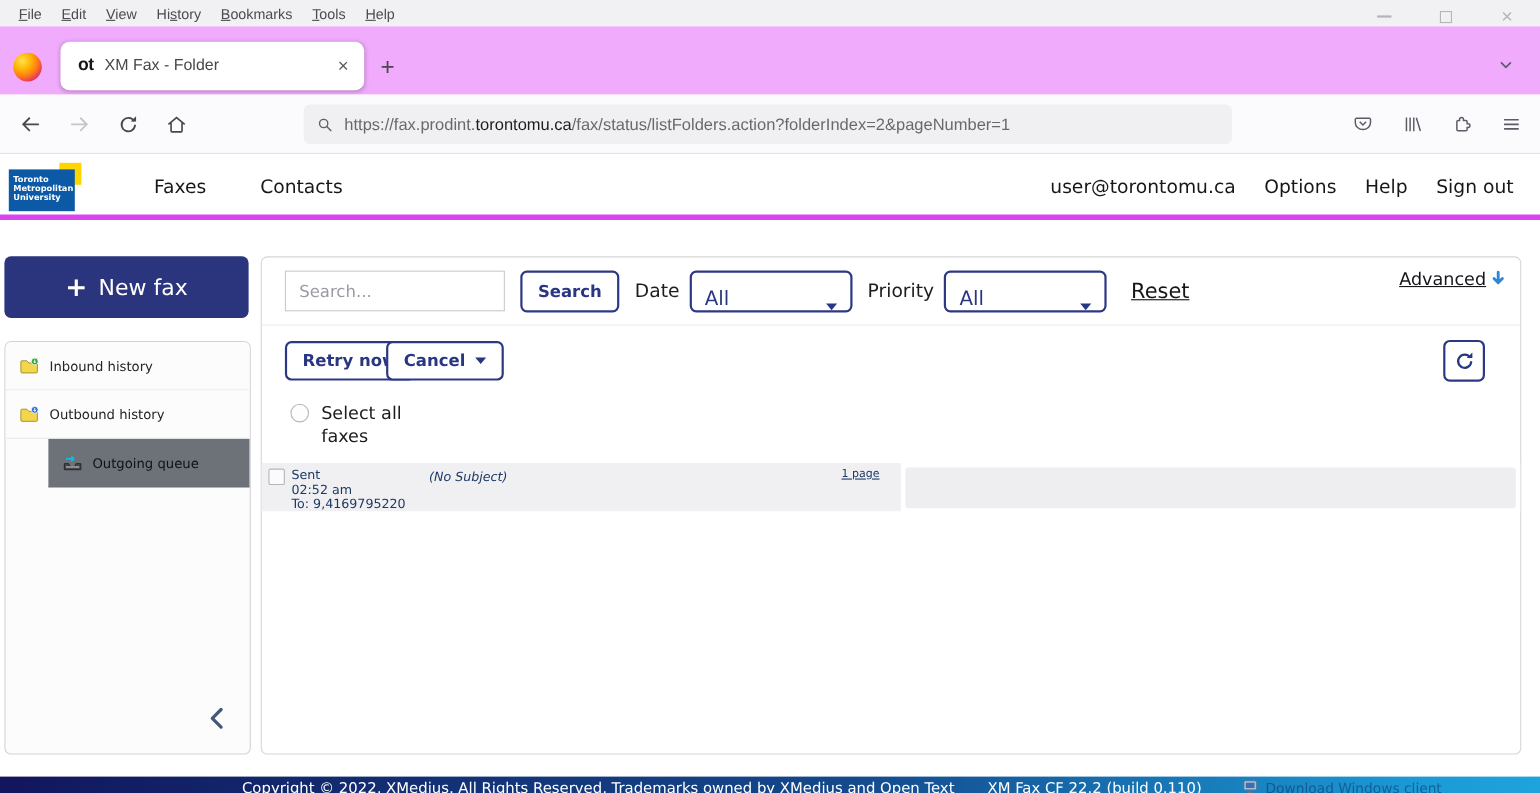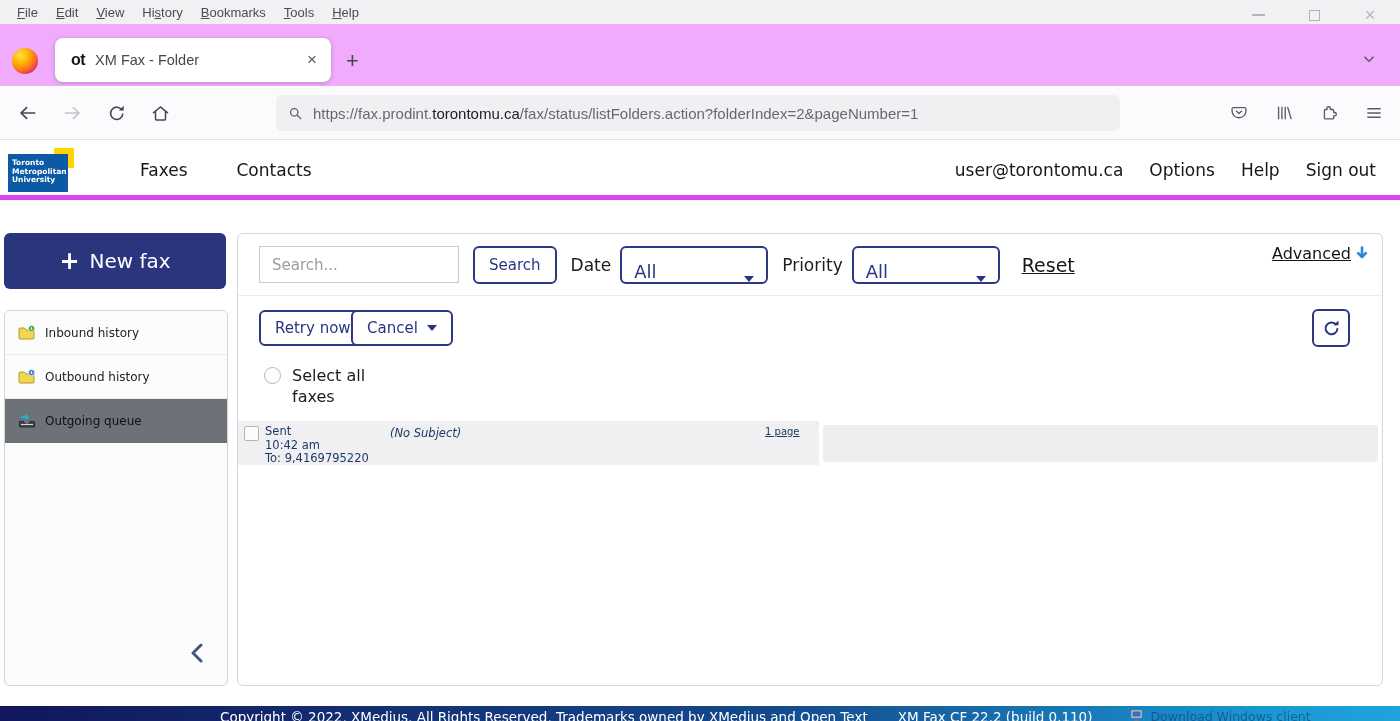--- a/index.html
+++ b/index.html
@@ -56,34 +56,34 @@
 
   
   .sidebar{ position:absolute; left:4px; top:233px; width:224px; }
   .newfax-btn{ width:222px; height:56px; background:#2b357e; border-radius:6px; color:#fff;
                display:flex; align-items:center; justify-content:center; gap:10px; font-size:20px;}
   .newfax-plus{ font-size:24px; font-weight:bold; line-height:20px;}
   .folderpanel{ position:absolute; top:77px; left:0; width:224px; height:376px; background:#fcfcfd;
                 border:1px solid #d3d3d7; border-radius:6px; overflow:hidden;}
   .folder-item{ height:44px; display:flex; align-items:center; gap:9px; padding-left:13px;
                 font-size:12px; color:#232328; border-bottom:1px solid #eaeaed; background:#fcfcfd;}
-  .folder-item.selected{ background:#6d7278; color:#101114; border-bottom-color:#6d7278;}
+  .folder-item.selected{ background:#6d7278; color:#101114; border-bottom-color:#6d7278;margin-left:39px;}
   .collapse-btn{ position:absolute; right:24px; bottom:14px; }
 
   
   .main{ position:absolute; left:237px; top:233px; width:1146px; height:453px; background:#fff;
          border:1px solid #d6d6da; border-radius:6px; }
   .filterbar{ position:absolute; top:0; left:0; right:0; height:62px; border-bottom:1px solid #ececef;
               display:flex; align-items:center; padding-left:21px;}
   .search-input{ width:200px; height:37px; border:1px solid #c9c9cf; border-radius:0; padding:0 12px;
                  font-size:15px; font-family:"DejaVu Sans",sans-serif; color:#333; background:#fff;}
   .search-input::placeholder{ color:#9b9ba3; }
   .btn{ display:inline-flex; align-items:center; justify-content:center; background:#fff;
         border:2px solid #2c3884; border-radius:6px; color:#293683; font-size:15px;
-        font-family:"DejaVu Sans",sans-serif; height:38px; padding:0 14px; gap:9px;}
+        font-family:"DejaVu Sans",sans-serif; height:38px; padding:0 14px; gap:9px;font-weight:bold;}
   .search-btn{ margin-left:14px; }
   .flt-label{ font-size:17px; color:#1c1c21; margin-left:14px;}
   .ddl{ width:148px; height:38px; border:2px solid #2c3884; border-radius:6px; margin-left:9px;
         display:flex; align-items:flex-end; justify-content:space-between; padding:0 12px;
         color:#293683; font-size:18px; background:#fff;}
   .caret{ width:0; height:0; border-left:5px solid transparent; border-right:5px solid transparent;
           border-top:6px solid #293683; }
   .reset-link{ margin-left:22px; font-size:19px; color:#15151a; text-decoration:underline;}
   .advanced{ margin-left:auto; margin-right:14px; align-self:flex-start; margin-top:10px;
              display:flex; align-items:center; gap:5px; font-size:16px; color:#15151a;}
@@ -317,21 +317,21 @@
       <div class="selectall">
         <span class="sa-cb"></span>
         <span class="sa-label">Select all faxes</span>
       </div>
 
       <div class="faxrow">
         <div class="row-leftbg"></div>
         <span class="row-cb"></span>
         <div class="row-info">
           <div>Sent</div>
-          <div>10:42 am</div>
+          <div>02:52 am</div>
           <div>To: 9,4169795220</div>
         </div>
         <span class="row-subject">(No Subject)</span>
         <span class="row-pages">1 page</span>
         <div class="row-inset"></div>
       </div>
 
     </div>
   </div>
 

